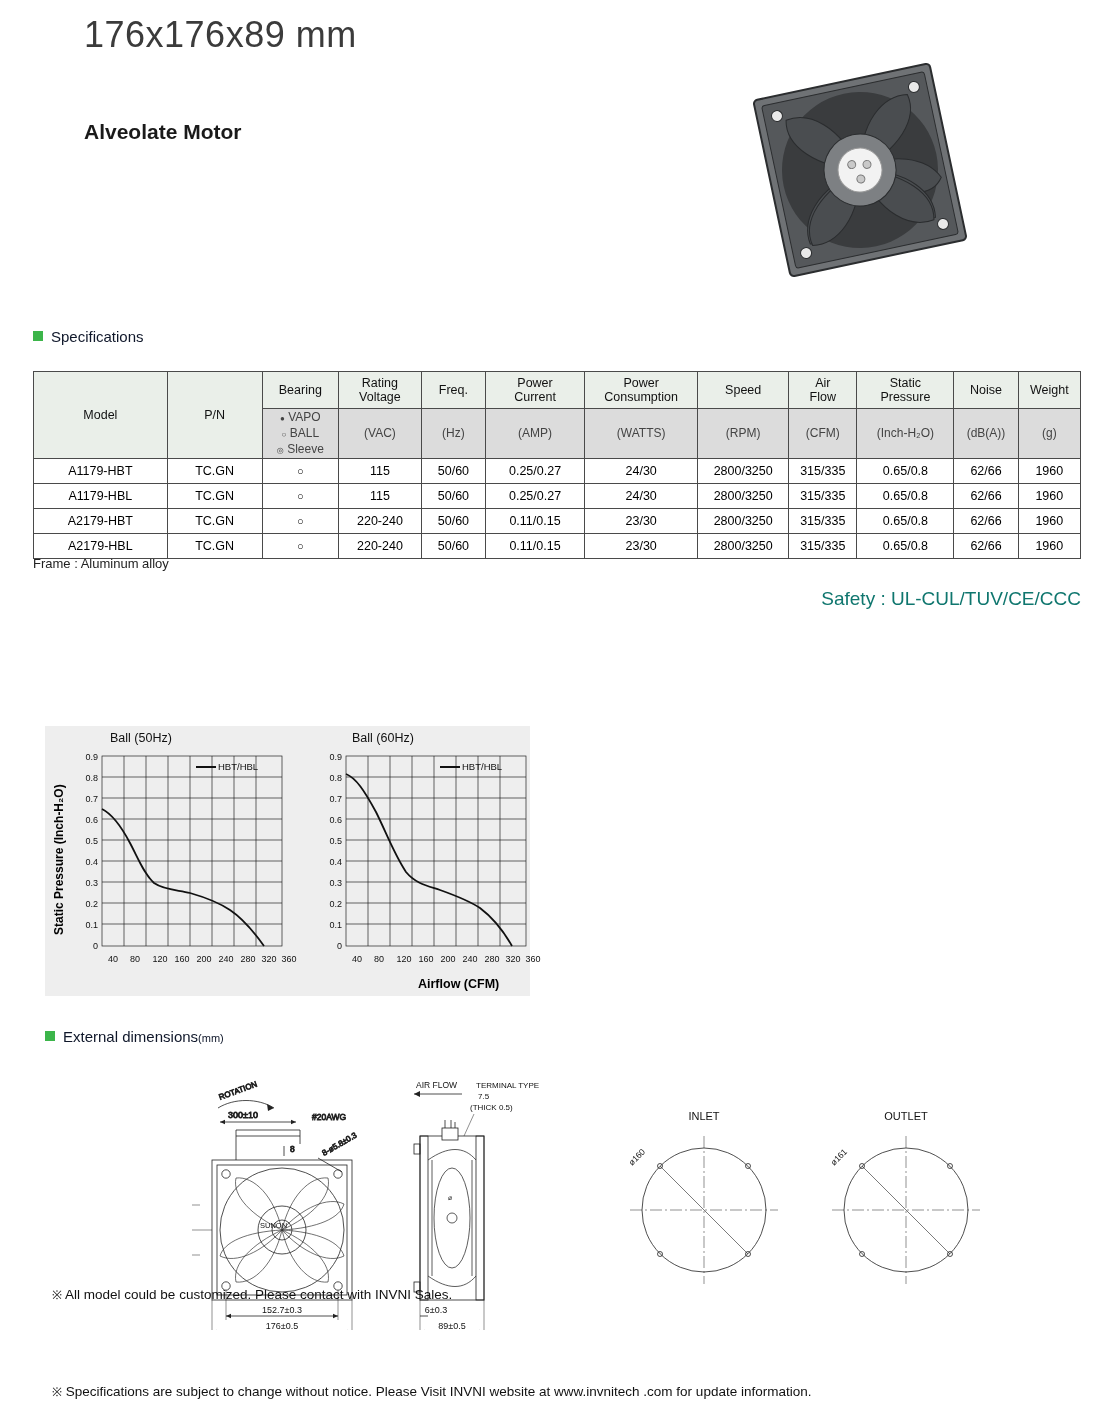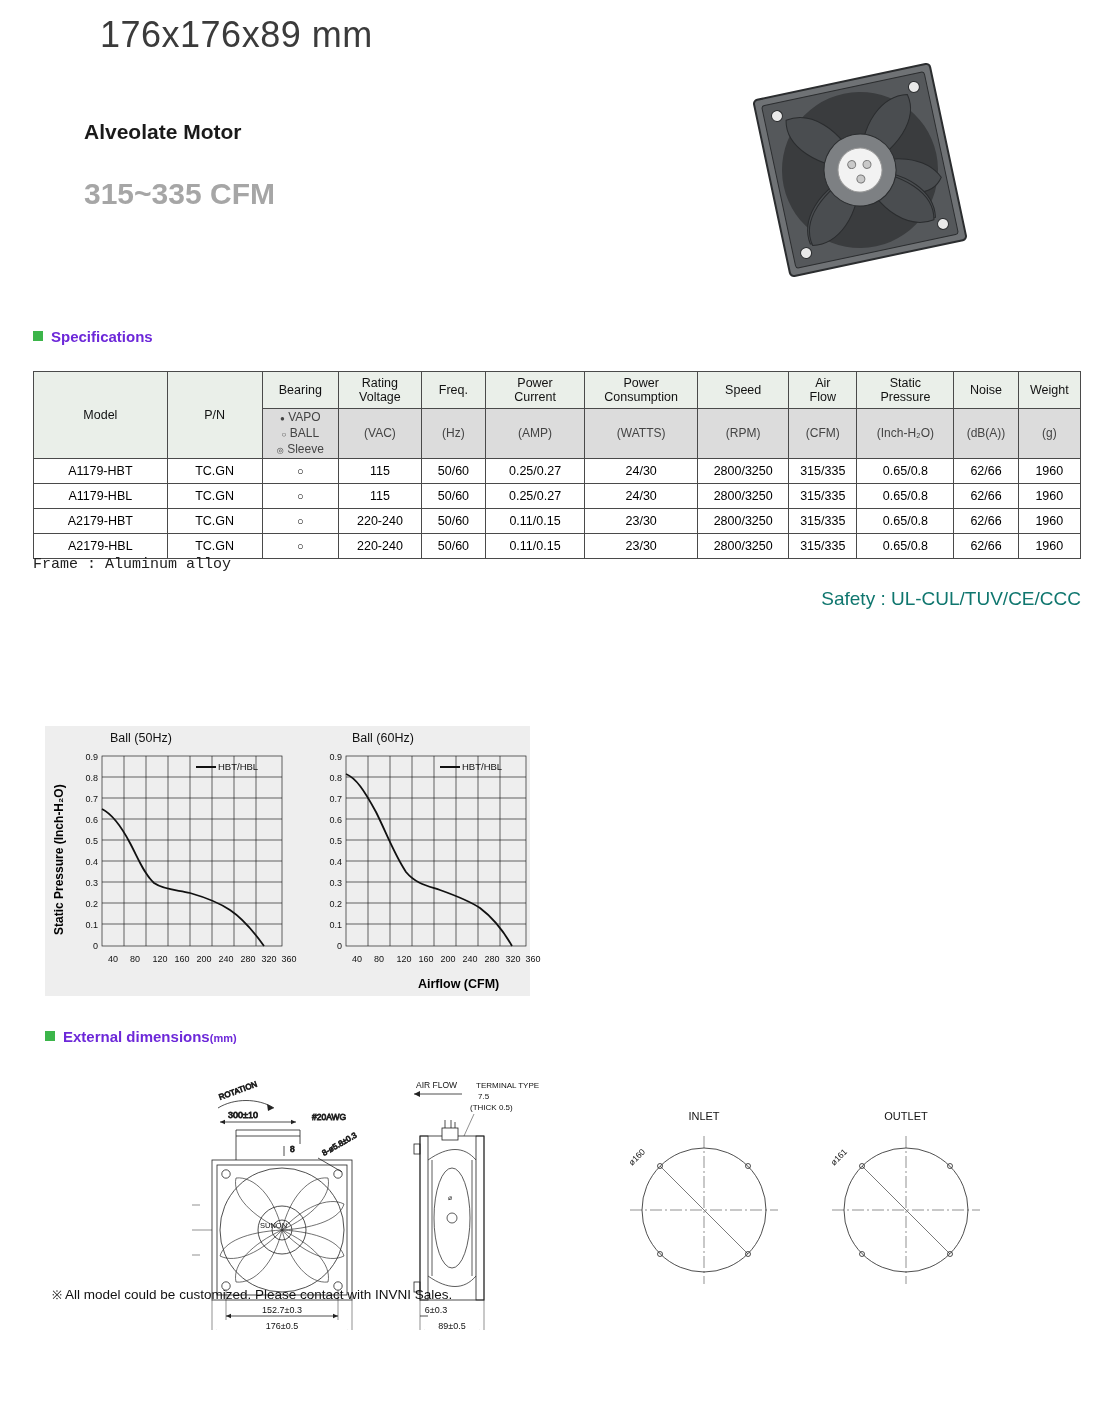--- a/index.html
+++ b/index.html
@@ -8,38 +8,38 @@
     background:#ffffff;
     font-family:"Liberation Sans", sans-serif;
     color:#000;
     position:relative;
     overflow:hidden;
   }
   .page { position:relative; width:1114px; height:1406px; }
 
   
   .title-main {
-    position:absolute; left:100px; top:14px;
+    position:absolute; left:84px; top:14px;
     font-size:36px; font-weight:400; color:#3b3b3b; letter-spacing:0.5px;
   }
   .title-sub {
     position:absolute; left:84px; top:120px;
     font-size:21px; font-weight:bold; color:#1a1a1a;
   }
   .title-cfm {
     position:absolute; left:84px; top:177px;
     font-size:30px; font-weight:bold; color:#a6a6a6;
   }
 
   
   .fan-wrap { position:absolute; left:752px; top:62px; width:216px; height:216px; }
   .fan-wrap svg { display:block; }
 
   
-  .sec-head { position:absolute; font-size:15px; color:#6d28d9;font-weight:bold; }
+  .sec-head { position:absolute; font-size:15px; color:#0f172a; }
   .sec-head .sq {
     display:inline-block; width:10px; height:10px; background:#3cb54a;
     margin-right:8px; vertical-align:1px;
   }
   .sec-head .small { font-size:11px; }
 
   
   .spec-table {
     position:absolute; left:33px; top:371px; width:1048px;
     border-collapse:collapse; font-size:12.5px;
@@ -52,21 +52,21 @@
   .spec-table thead th.r2 { background:#dcdcdc; color:#444; height:20px; font-size:12px; }
   .spec-table .head-main { height:36px; font-size:12.5px; line-height:1.15; }
   .spec-table td { height:24px; }
   .bearing-legend { font-size:8.5px; line-height:1.35; text-align:left; padding-left:8px; color:#444; }
   .bearing-legend div { white-space:nowrap; }
   .dot-f { font-size:8px; }
   .cell-model { width:130px; }
   .cell-pn { width:92px; }
   .circ { font-size:11px; }
 
-  .frame-note { position:absolute; left:33px; top:556px; font-size:15px; color:#222;font-family:Liberation Mono, monospace; }
+  .frame-note { position:absolute; left:33px; top:556px; font-size:13px; color:#222; }
   .safety-note { position:absolute; right:33px; top:588px; font-size:19px; color:#0f766e; }
 
   
   .chart-head { left:45px; top:728px; }
   .chart-area {
     position:absolute; left:45px; top:726px; width:485px; height:270px;
     background:#eeeeee;
   }
   .chart-title { position:absolute; font-size:12.5px; color:#111; }
   .ylabel {
@@ -95,21 +95,20 @@
 </head>
 <body>
 
 <div class="page">
 
   <div class="tiny-mark" style="left:22px;top:2px;"></div>
   <div class="tiny-mark" style="left:0px;top:640px;"></div>
 
   <div class="title-main">176x176x89 mm</div>
   <div class="title-sub">Alveolate Motor</div>
-  <div class="title-cfm">315~335 CFM</div>
 
   <div class="fan-wrap">
     <svg width="216" height="216" viewBox="0 0 216 216">
       <g transform="rotate(-12 108 108)">
 
         <rect x="18" y="18" width="180" height="180" rx="4" fill="#6f7275" stroke="#2b2d2f" stroke-width="2"></rect>
         <rect x="25" y="25" width="166" height="166" rx="3" fill="#55585b" stroke="#2b2d2f" stroke-width="1"></rect>
 
         <circle cx="38" cy="38" r="5.5" fill="#e9e9e9" stroke="#2b2d2f"></circle>
         <circle cx="178" cy="38" r="5.5" fill="#e9e9e9" stroke="#2b2d2f"></circle>
@@ -502,14 +501,18 @@
         </g>
 
       </g>
     </svg>
   </div>
 
   <div class="foot foot1">
     <span class="mark">※</span>
     <span>All model could be customized. Please contact with INVNI Sales.</span>
   </div>
+  <div class="foot foot2">
+    <span class="mark">※</span>
+    <span>Specifications are subject to change without notice. Please  Visit INVNI website at  www.invnitech .com for update information.</span>
+  </div>
 
 </div>
 
 </body></html>

